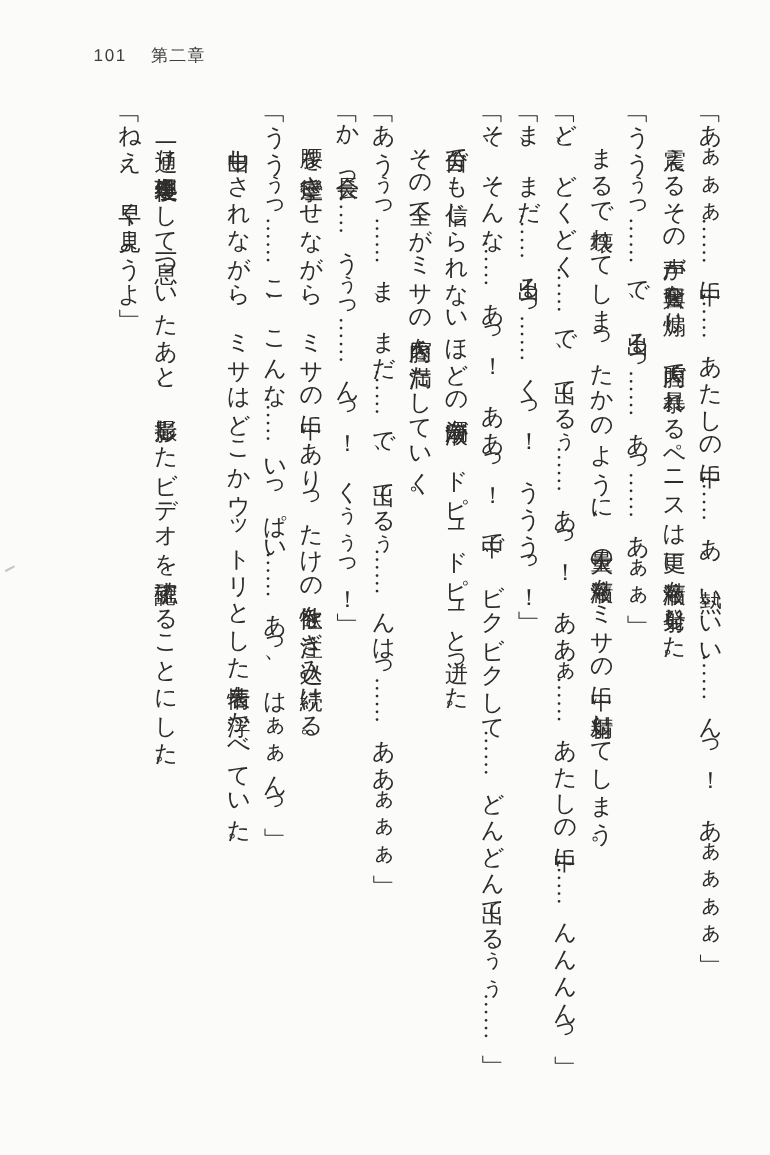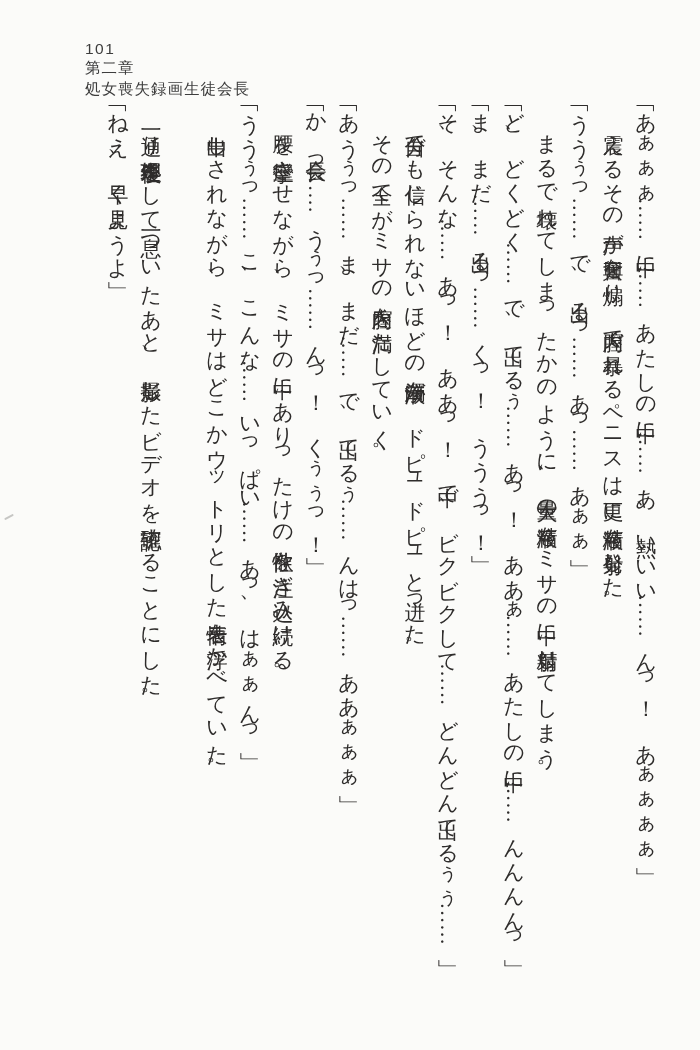--- a/index.html
+++ b/index.html
@@ -23,21 +23,20 @@
   .page-header {
     position: absolute;
     top: 40px;
     left: 85px;
     display: flex;
     align-items: baseline;
     font-family: "Liberation Sans", sans-serif;
     color: #3d3d3d;
     font-size: 15.5px;
     letter-spacing: 1px;
-    flex-direction: column;
   }
   .page-number {
     margin-right: 22px;
     letter-spacing: 1.5px;
   }
   .chapter-label {
     margin-right: 1px;
   }
   
   .text-block {
@@ -75,21 +74,20 @@
   }
 </style>
 </head>
 <body>
 
 <div class="page">
 
   <div class="page-header">
     <span class="page-number">101</span>
     <span class="chapter-label">第二章</span>
-    <span class="chapter-title">処女喪失録画生徒会長</span>
   </div>
 
   <div class="text-block">
 
   <p>「あぁぁぁ……中に……あたしの中に……あ、熱いいい……んっ！　あぁぁぁぁ」</p>
       <p>　震えるその声が興奮を煽り、膣内で暴れるペニスは更に精液を発射した。</p>
       <p>「ううぅっ……で、出るっ……あっ……あぁぁ」</p>
       <p>　まるで壊れてしまったかのように、大量の精液をミサの中に射精してしまう。</p>
       <p>「ど、どくどく……で、出てるぅ……あっ！　ああぁ……あたしの中に……んんんんっ」</p>
       <p>「ま、まだ……出るっ……くっ！　うううっ！」</p>

